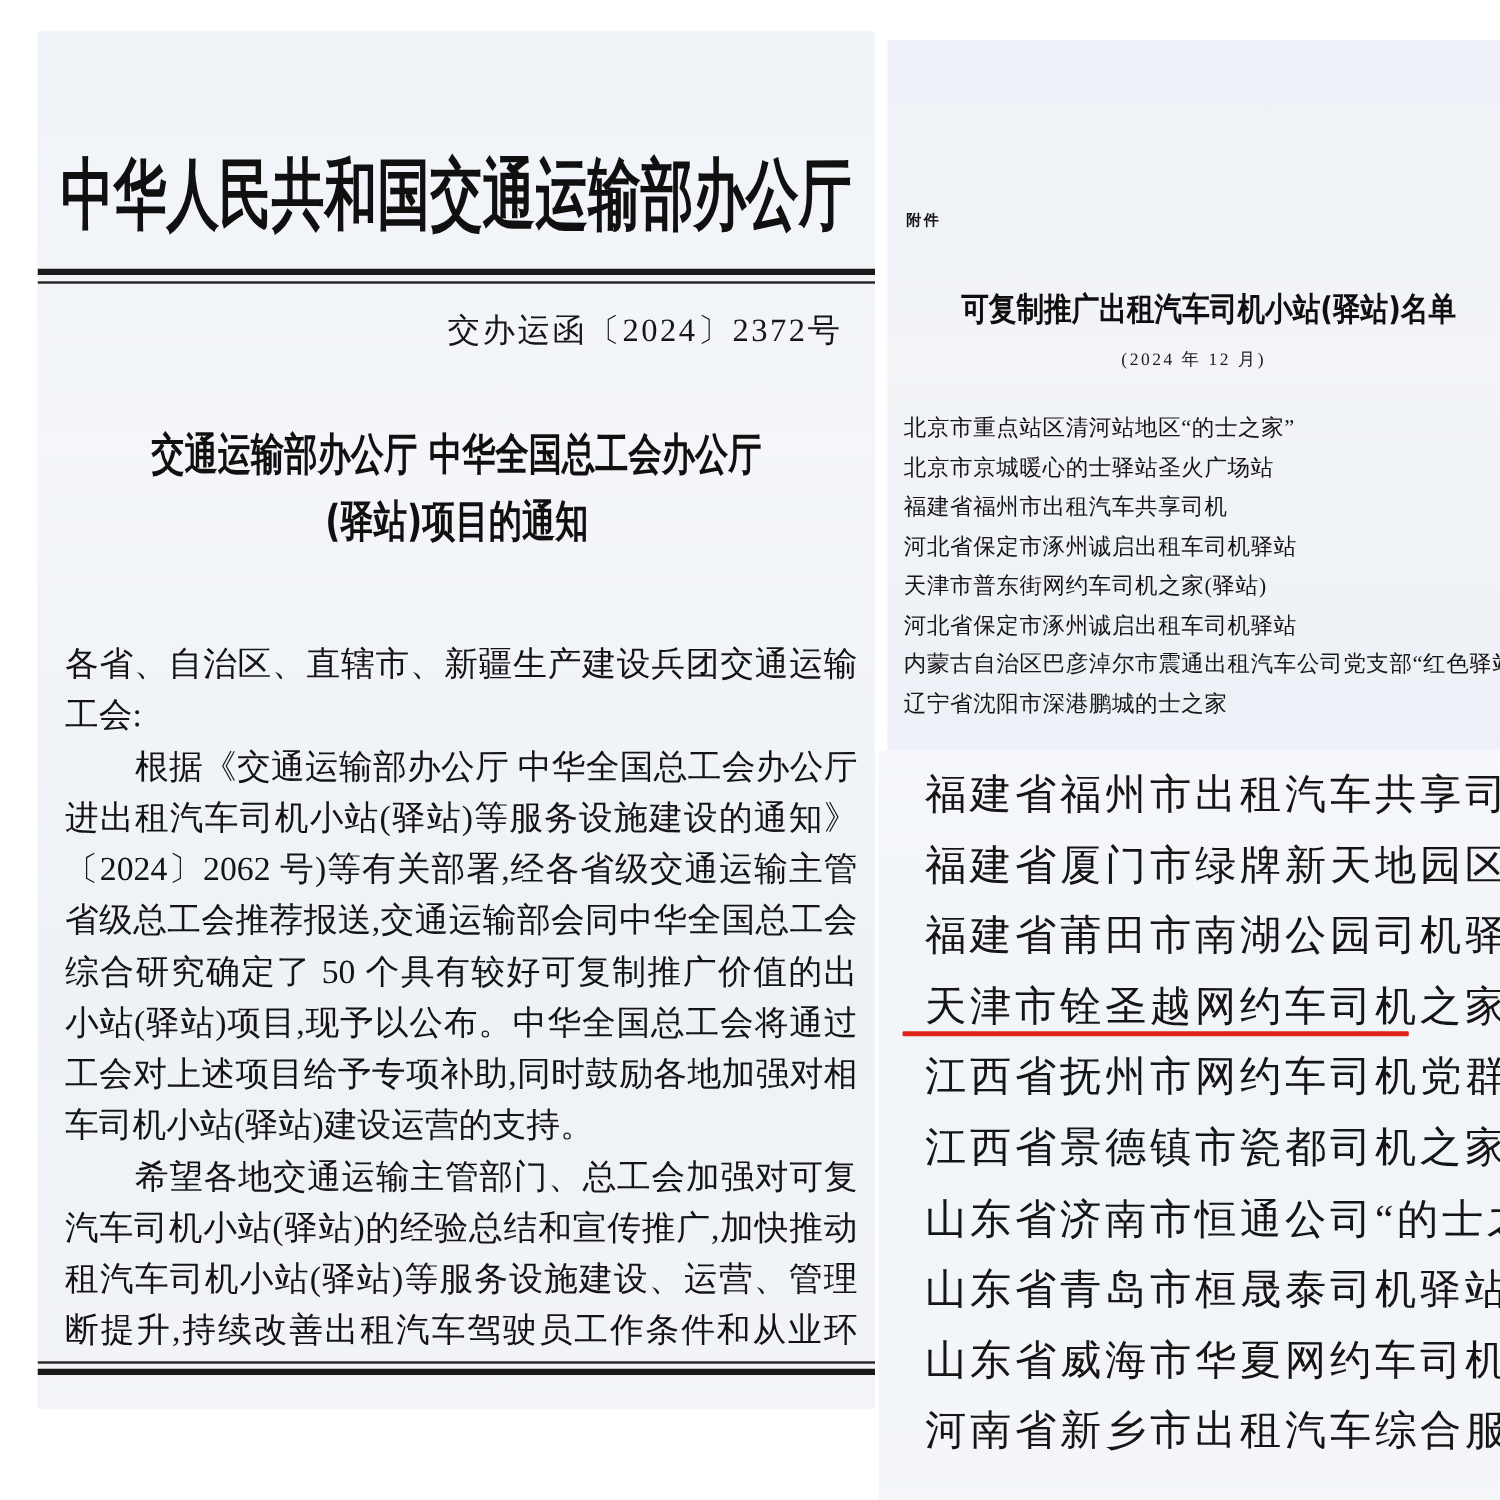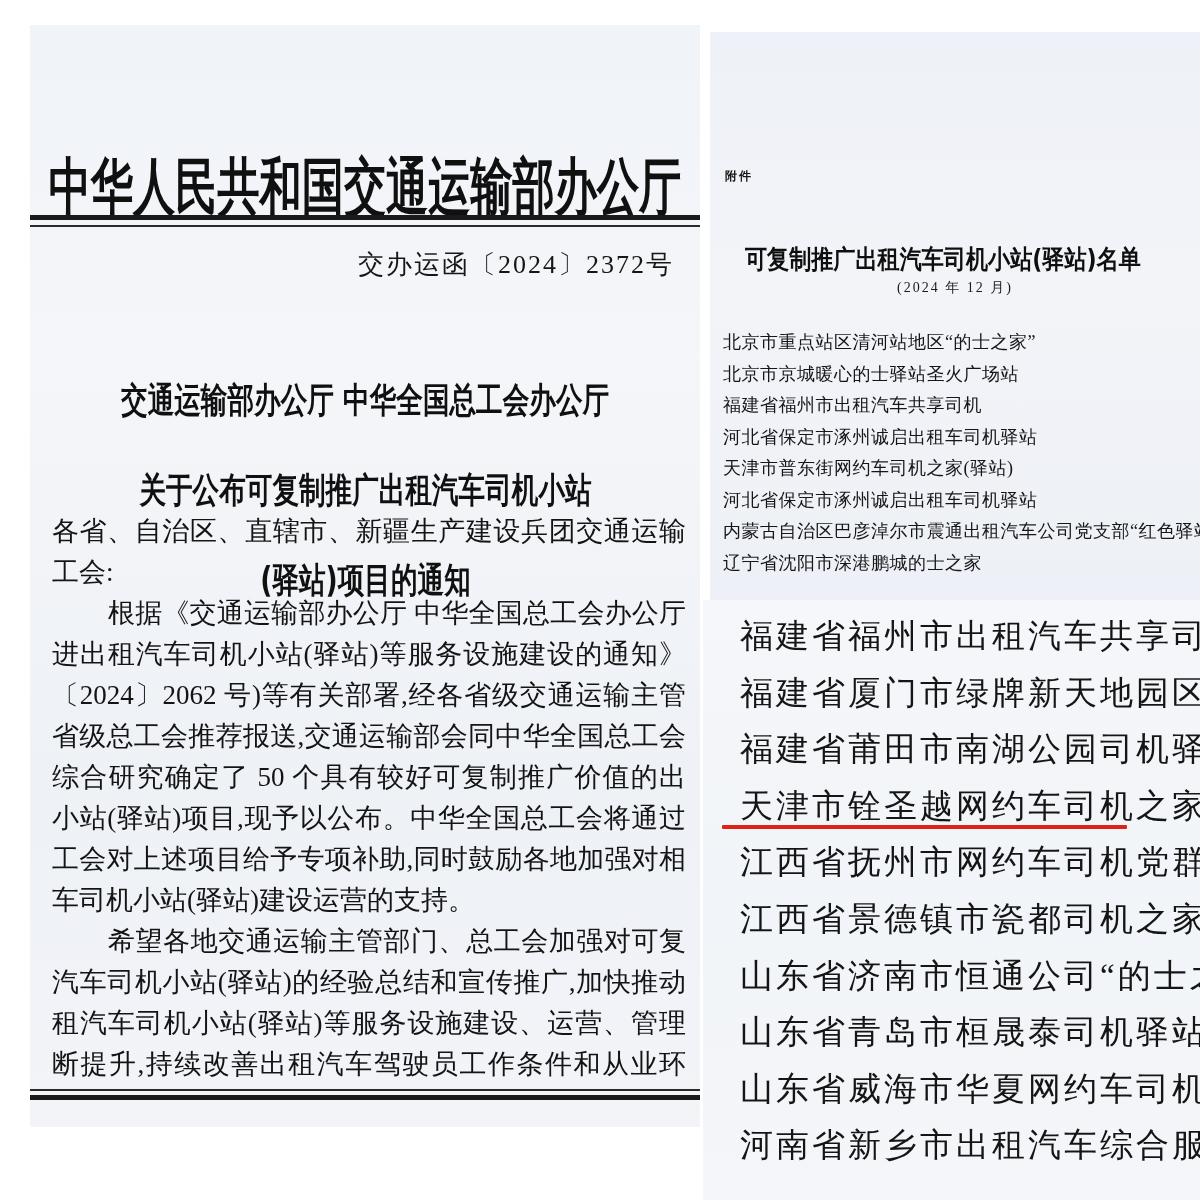--- a/index.html
+++ b/index.html
@@ -8,39 +8,39 @@
     font-family:"Liberation Serif", serif;color:#1c1c1c;
   }
   .page{position:absolute;overflow:hidden;}
 
   
   .page-left{
     left:30px;top:25px;width:670px;height:1102px;
     background:linear-gradient(180deg,#f0f3f8 0%,#f4f6f9 30%,#eef1f6 70%,#f2f4f8 100%);
   }
   .letterhead-wrap{
-    position:absolute;top:104px;left:0;width:670px;height:100px;
-    display:flex;align-items:flex-end;justify-content:center;
+    position:absolute;top:81px;left:0;width:670px;height:100px;
+    display:flex;align-items:center;justify-content:center;
   }
   .letterhead-text{
     font-family:"DejaVu Serif", serif;
     font-size:62px;font-weight:900;white-space:nowrap;color:#101010;
     transform:scaleX(0.68);transform-origin:center;letter-spacing:0px;
   }
   .rule{position:absolute;left:0;width:670px;background:#1a1a1a;}
   .rule-top-thick{top:190px;height:5px;}
   .rule-top-thin{top:200px;height:2px;background:#2a2a2a;}
   .rule-bottom-thin{top:1064px;height:2px;background:#2a2a2a;}
   .rule-bottom-thick{top:1070px;height:5px;}
   .doc-number{
     position:absolute;top:224px;right:26px;height:32px;line-height:32px;
     font-size:26px;letter-spacing:2px;color:#161616;white-space:nowrap;
   }
   .notice-title{position:absolute;top:312px;left:0;width:670px;text-align:center;}
-  .notice-title .t-line{height:54px;line-height:54px;white-space:nowrap;margin-top:36px;}
+  .notice-title .t-line{height:54px;line-height:54px;white-space:nowrap;}
   .notice-title .t-line span{
     display:inline-block;transform:scaleX(0.76);transform-origin:center;
     font-family:"DejaVu Sans", sans-serif;font-weight:900;font-size:35px;color:#101010;
     white-space:nowrap;
   }
   .doc-body{position:absolute;top:486px;left:22px;right:14px;}
   .b-line{
     height:41px;line-height:41px;font-size:27px;color:#141414;
     white-space:nowrap;overflow:hidden;
   }
@@ -52,21 +52,21 @@
 
   
   .page-right-top{
     left:710px;top:32px;width:490px;height:568px;
     background:linear-gradient(180deg,#eef1f7 0%,#f2f4f8 45%,#edf0f6 100%);
   }
   .attachment-label{
     position:absolute;top:136px;left:15px;font-size:12px;font-weight:bold;
     font-family:"DejaVu Sans", sans-serif;color:#151515;letter-spacing:2px;
   }
-  .attachment-title-wrap{position:absolute;top:198px;left:0;width:490px;text-align:left;white-space:nowrap;margin-top:12px;}
+  .attachment-title-wrap{position:absolute;top:198px;left:0;width:490px;text-align:right;white-space:nowrap;}
   .attachment-title-wrap span{
     display:inline-block;transform:scaleX(0.85);transform-origin:center;
     font-family:"DejaVu Sans", sans-serif;font-weight:900;font-size:26px;color:#0f0f0f;white-space:nowrap;
   }
   .attachment-date{
     position:absolute;top:247px;left:0;width:490px;text-align:center;
     font-size:14px;letter-spacing:2px;color:#1a1a1a;
   }
   .station-list-top{position:absolute;top:295px;left:13px;right:0;}
   .s-item{
@@ -100,23 +100,20 @@
   </div>
 
   <div class="rule rule-top-thick"></div>
   <div class="rule rule-top-thin"></div>
 
   <div class="doc-number">交办运函〔2024〕2372号</div>
 
   <div class="notice-title">
     <div class="t-line">
       <span>交通运输部办公厅 中华全国总工会办公厅</span>
-    </div>
-    <div class="t-line">
-      <span>关于公布可复制推广出租汽车司机小站</span>
     </div>
     <div class="t-line">
       <span>(驿站)项目的通知</span>
     </div>
   </div>
 
   <div class="doc-body">
     <div class="b-line justify">各省、自治区、直辖市、新疆生产建设兵团交通运输厅(局、委)、总</div>
     <div class="b-line">工会:</div>
     <div class="b-line justify indent">根据《交通运输部办公厅 中华全国总工会办公厅关于加快推</div>

